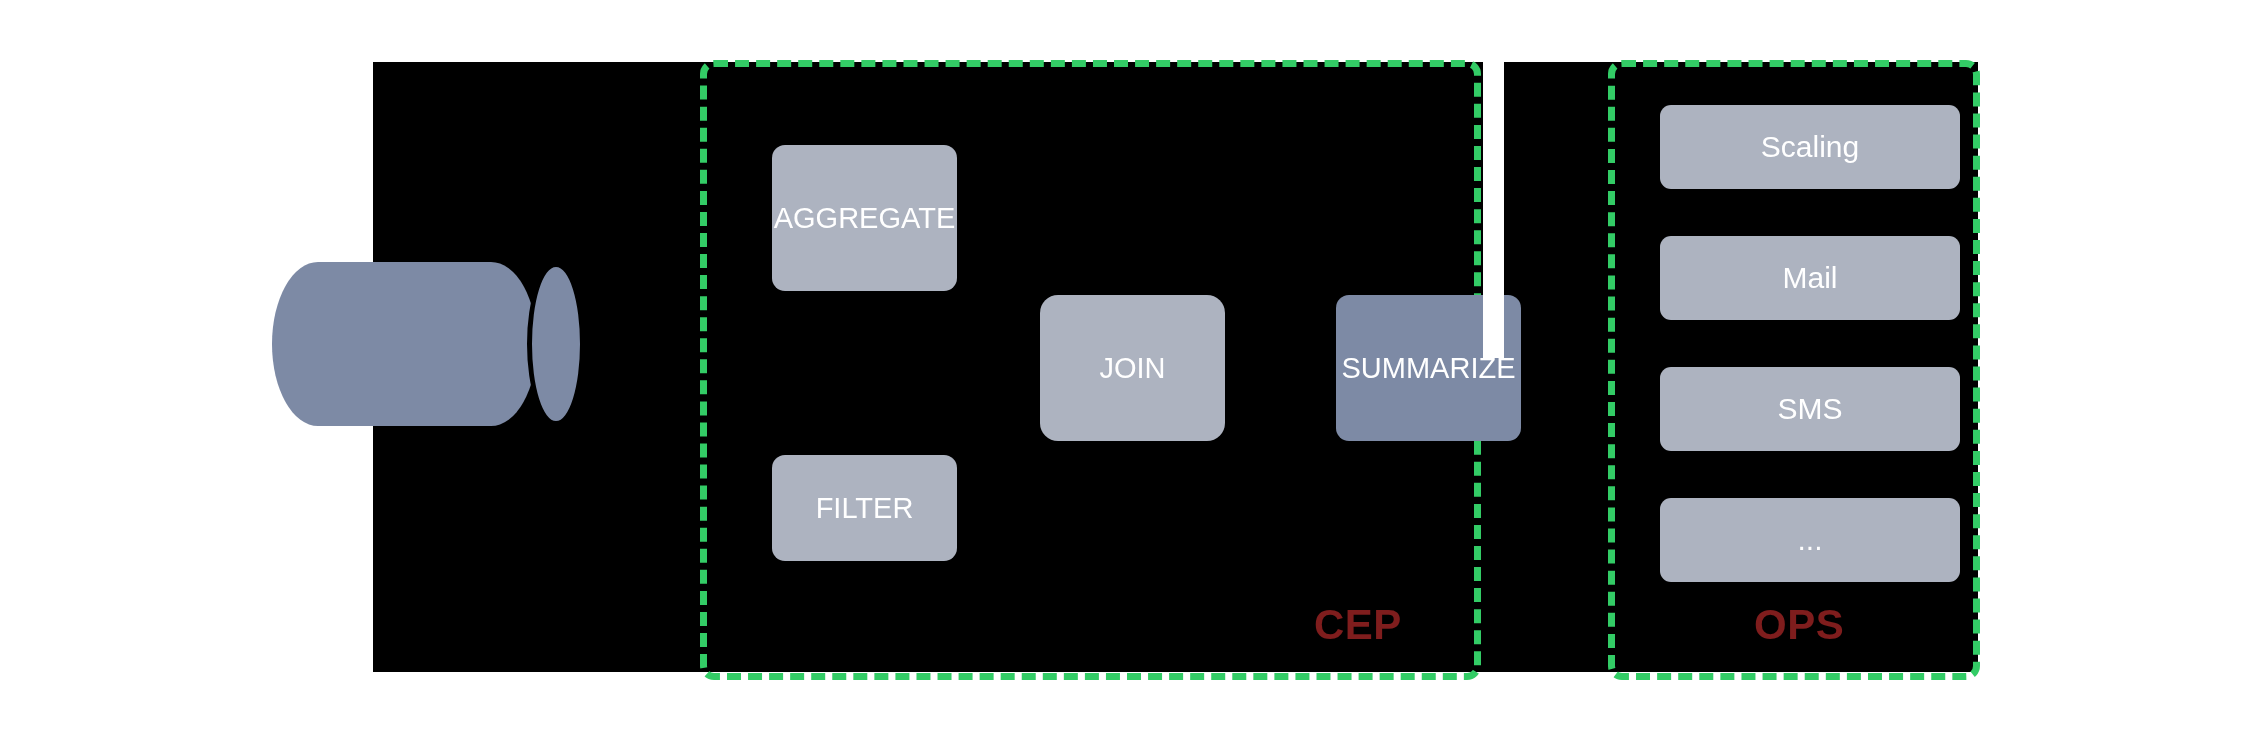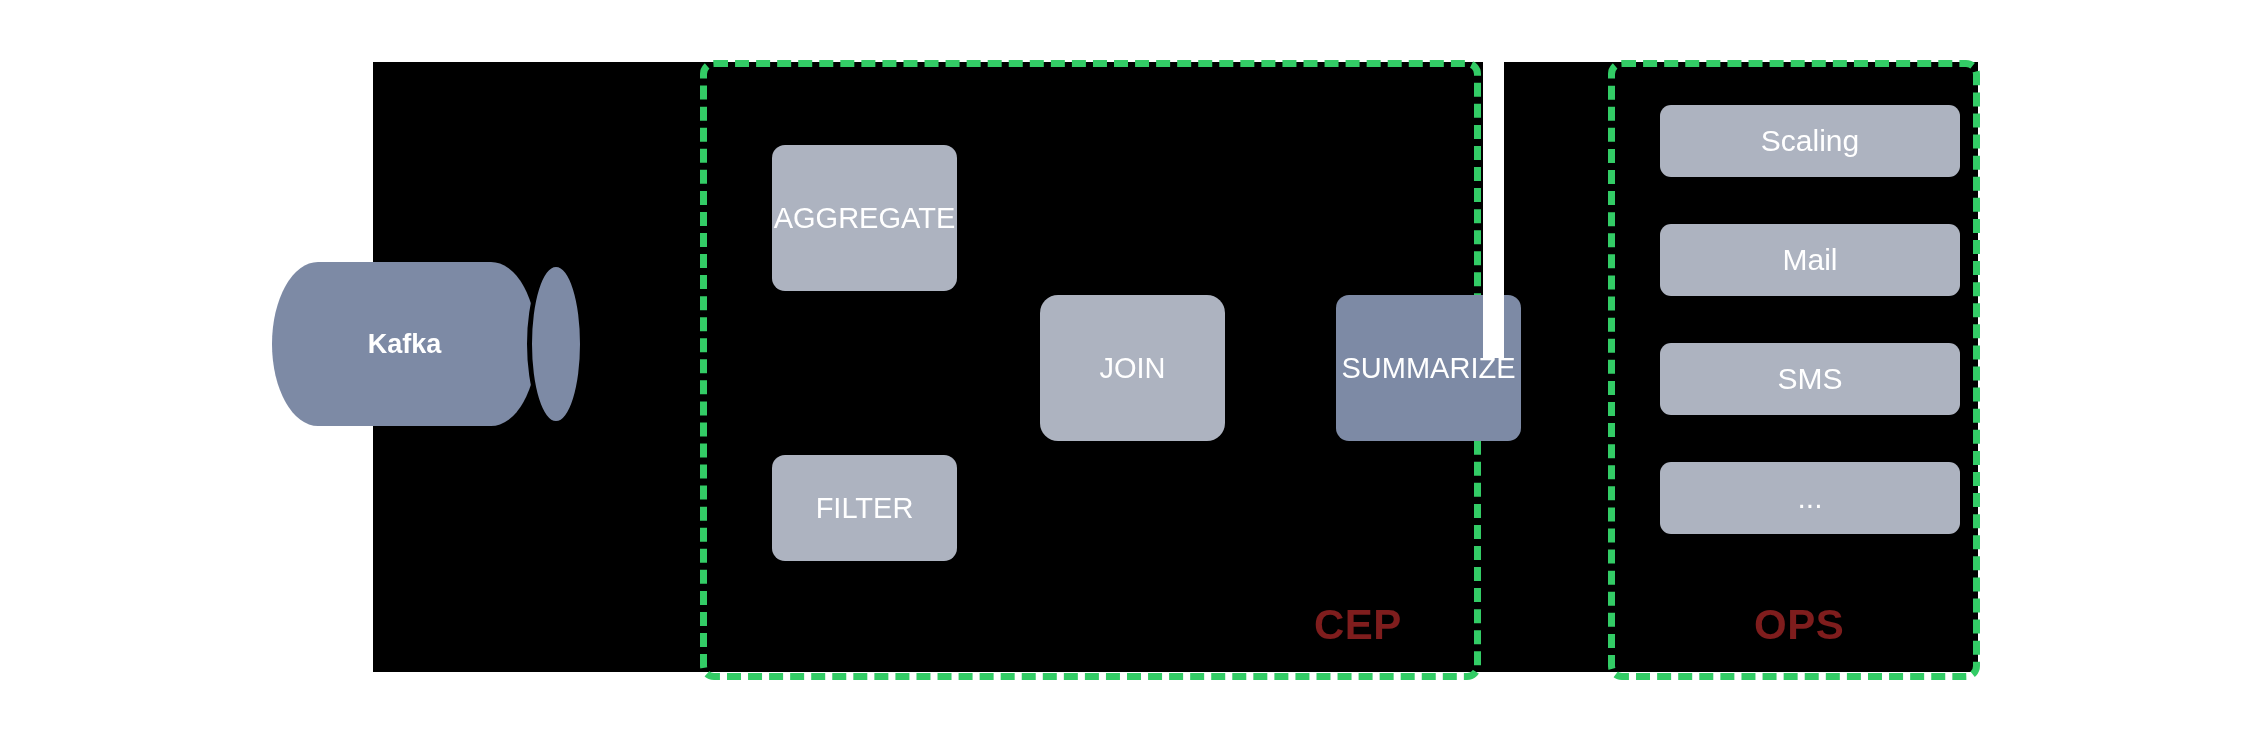--- a/index.html
+++ b/index.html
@@ -144,21 +144,21 @@
 
   
   .ops-stack {
     position: absolute;
     left: 1660px;
     top: 105px;
     width: 300px;
   }
   .ops-item {
     width: 300px;
-    height: 72px;
+    height: 84px;
     background: #adb3c0;
     border-radius: 11px;
     display: flex;
     align-items: center;
     justify-content: center;
     color: #ffffff;
     font-size: 30px;
     margin-bottom: 47px;
     box-sizing: border-box;
   }
@@ -167,21 +167,20 @@
 </head>
 <body>
 
 <div id="canvas">
 
   <div class="stage"></div>
 
   <div class="cylinder">
     <div class="cyl-body"></div>
     <div class="cyl-cap"></div>
-    <div class="cyl-label">Kafka</div>
   </div>
 
   <div class="group-box group-cep"></div>
 
   <div class="node node-light node-aggregate">AGGREGATE</div>
 
   <div class="node node-light node-filter">FILTER</div>
 
   <div class="node node-light node-join">JOIN</div>
 

